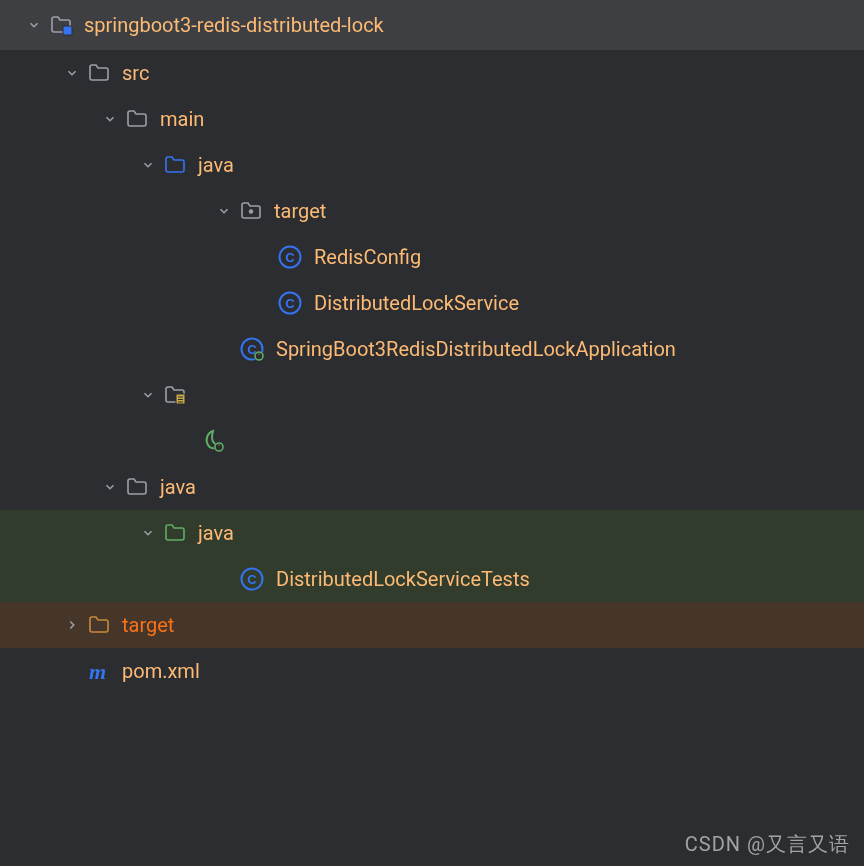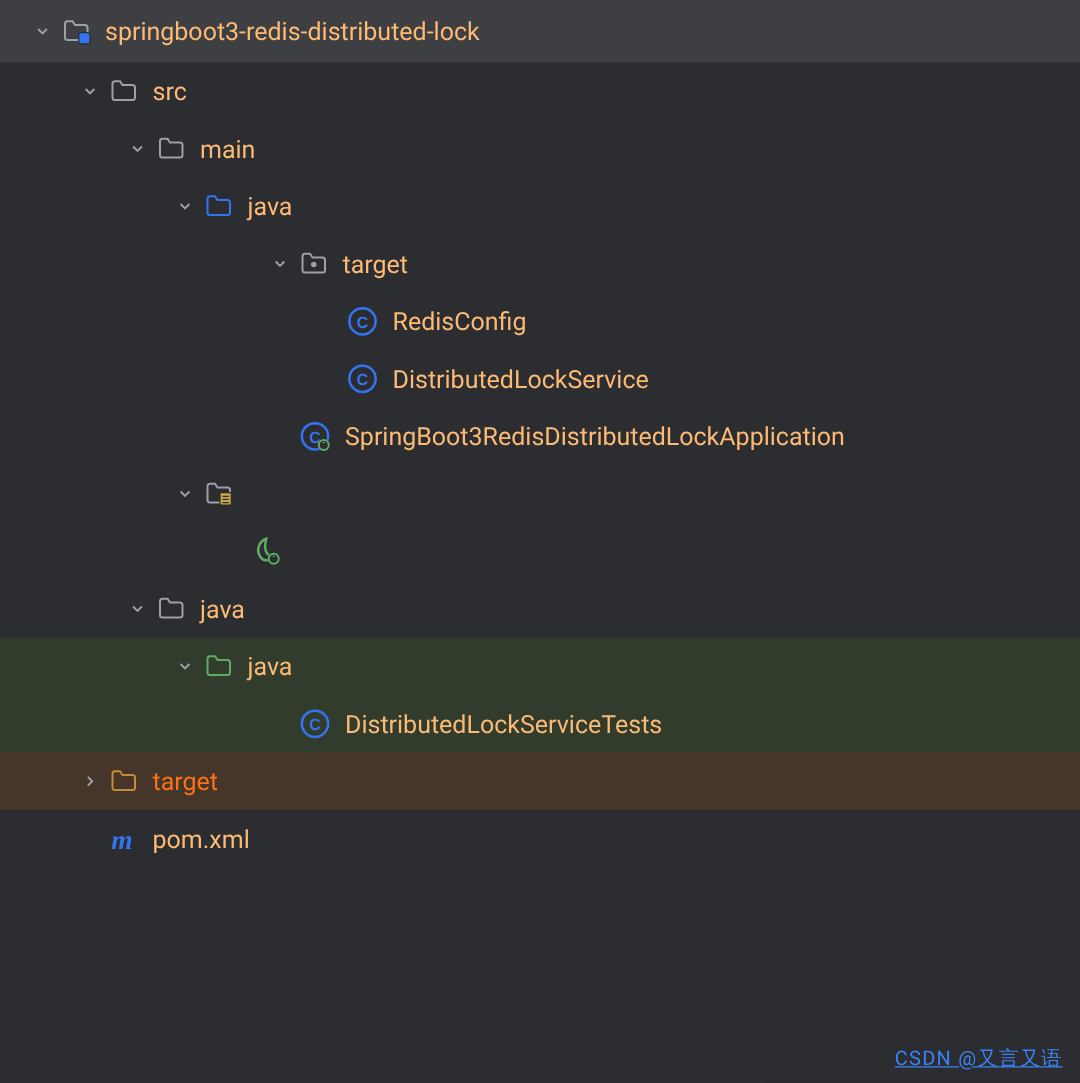--- a/index.html
+++ b/index.html
@@ -43,24 +43,23 @@
     justify-content: center;
     flex: 0 0 auto;
   }
   .icon.class-icon { width: 28px; height: 28px; }
   .label { color: #fdba74; }
   .label.orange { color: #f97316; text-align: center; }
   .watermark {
     position: absolute;
     right: 14px;
     bottom: 8px;
-    color: #3b82f6;
-    font-size: 16px;
+    color: #a3a3a3;
+    font-size: 20px;
     letter-spacing: 1px;
-    text-decoration: underline;
   }
 </style>
 </head>
 <body>
 
 <div class="tree">
 
   <div class="row root" id="root-row">
     <span class="indent" style="width:20px"></span>
     <span class="chevron" id="root-chevron">

